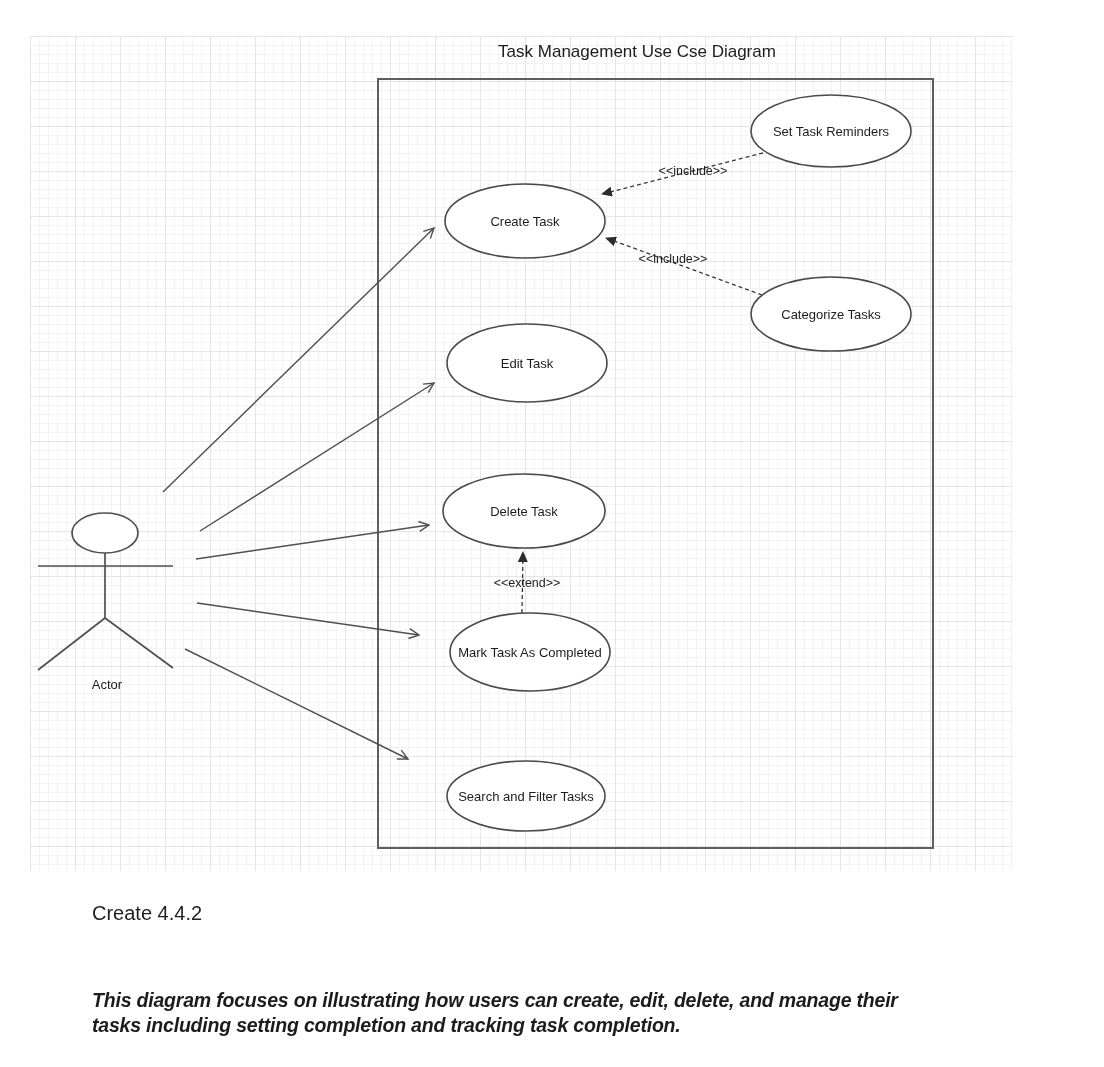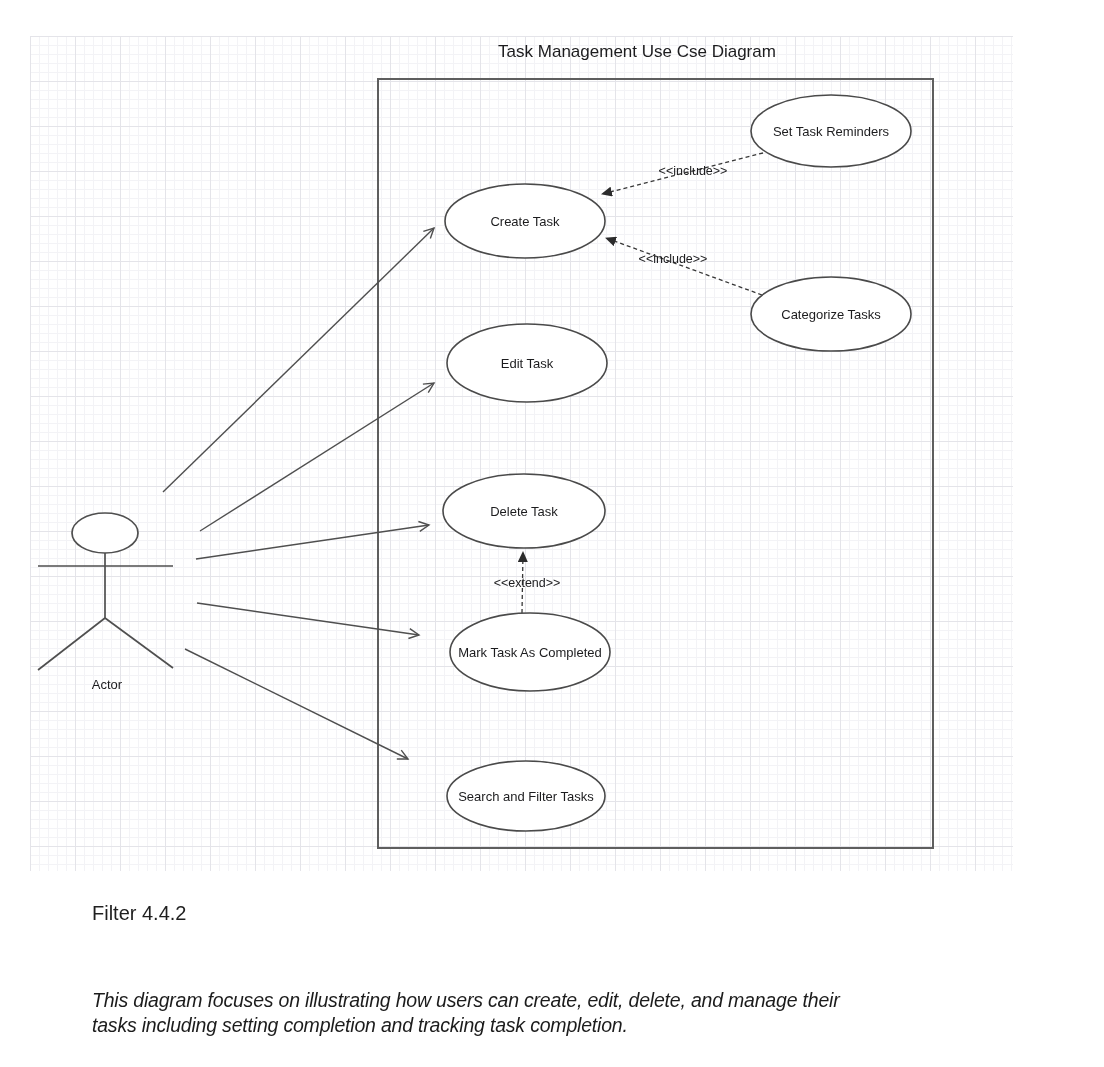--- a/index.html
+++ b/index.html
@@ -38,21 +38,21 @@
     font-size:20px;
     color:#1f1f1f;
   }
   .figure-caption{
     position:absolute;
     left:92px;top:988px;
     width:890px;
     font-size:19.5px;
     line-height:25px;
     font-style:italic;
-    font-weight:400;
+    font-weight:700;
     color:#1c1c1c;
     letter-spacing:-0.2px;
   }
 </style>
 </head>
 <body>
 
 <div class="canvas-grid"></div>
 
 <svg class="diagram" width="1104" height="880" viewBox="0 0 1104 880">
@@ -108,18 +108,18 @@
   <g stroke="#4f4f4f" stroke-width="1.7" fill="none">
     <ellipse cx="105" cy="533" rx="33" ry="20" fill="#ffffff"></ellipse>
     <line x1="105" y1="553" x2="105" y2="618"></line>
     <line x1="38" y1="566" x2="173" y2="566"></line>
     <line x1="105" y1="618" x2="38" y2="670"></line>
     <line x1="105" y1="618" x2="173" y2="668"></line>
   </g>
   <text class="actor-label" x="107" y="689" text-anchor="middle">Actor</text>
 </svg>
 
-<div class="figure-label">Filter 4.4.2</div>
+<div class="figure-label">Create 4.4.2</div>
 
 <div class="figure-caption">
   <div>This diagram focuses on illustrating how users can create, edit, delete, and manage their</div>
   <div>tasks including setting completion and tracking task completion.</div>
 </div>
 
 </body></html>

